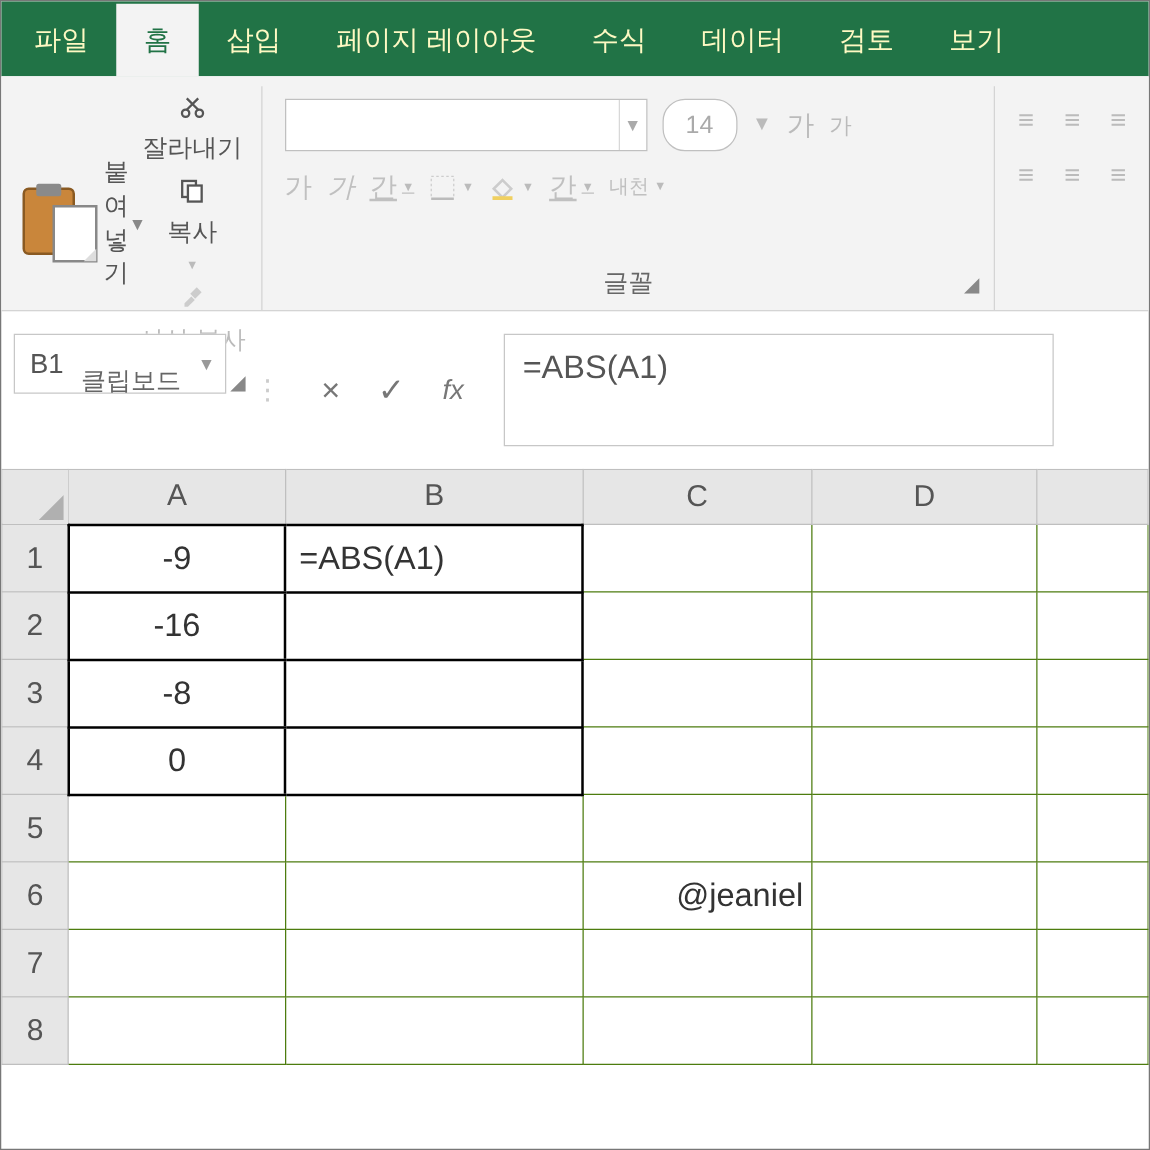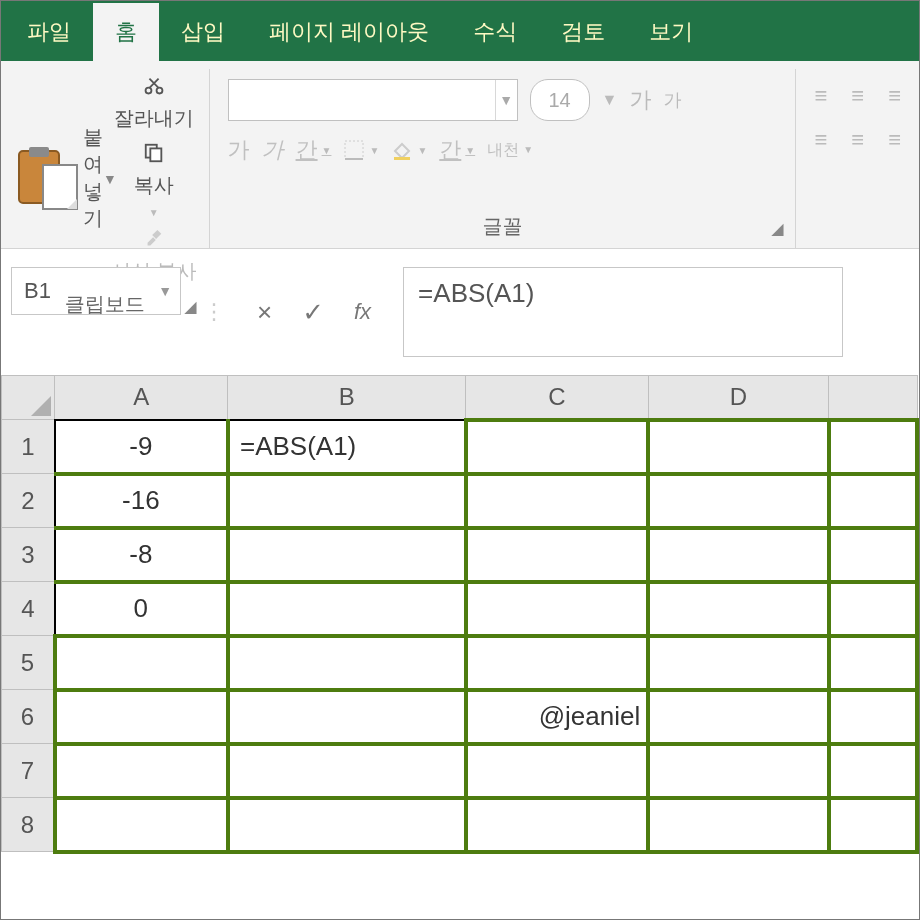--- a/index.html
+++ b/index.html
@@ -45,21 +45,21 @@
   .fbar { display: flex; align-items: stretch; padding: 18px 0 18px 10px; gap: 22px; }
   .namebox { width: 170px; height: 48px; border: 1px solid #c7c7c7; background: #fff; display: flex; align-items: center; padding: 0 8px 0 12px; font-size: 22px; color: #555; justify-content: space-between; }
   .namebox .dd { color: #999; font-size: 14px; }
   .fbtns { display: flex; align-items: center; gap: 30px; color: #777; font-size: 26px; padding: 0 10px; }
   .fxwrap { flex: 1; display:flex; }
   .fxbox { height: 90px; border: 1px solid #c7c7c7; background: #fff; padding: 10px 14px; font-size: 26px; color: #555; width: 440px; }
 
   .sheet-wrap { overflow: hidden; }
   .sheet { border-collapse: collapse; table-layout: fixed; }
   .sheet th { background: #e6e6e6; border: 1px solid #bfbfbf; font-weight: normal; color: #555; font-size: 24px; }
-  .sheet td { border: 4px solid #4d7c0f; height: 54px; font-size: 26px; text-align: center; color: #333; padding: 0 6px; background:#fff; }
+  .sheet td { border: 1px solid #4d7c0f; height: 54px; font-size: 26px; text-align: center; color: #333; padding: 0 6px; background:#fff; }
   .colh { height: 44px; }
   .rowh { width: 54px; background: #e6e6e6; text-align: center; }
   .corner { width: 54px; height: 44px; background: #e6e6e6; position: relative; }
   .corner svg { position: absolute; right: 3px; bottom: 3px; }
   .boldtop { border-top: 2px solid #000 !important; }
   .boldbot { border-bottom: 2px solid #000 !important; }
   .boldleft { border-left: 2px solid #000 !important; }
   .boldright { border-right: 2px solid #000 !important; }
   .watermark { color: #bfbfbf; font-style: normal; }
 
@@ -68,20 +68,21 @@
 </style>
 </head>
 <body>
 
 <div class="tabstrip">
   <div class="tab first">파일</div>
   <div class="tab active">홈</div>
   <div class="tab">삽입</div>
   <div class="tab">페이지 레이아웃</div>
   <div class="tab">수식</div>
+  <div class="tab">데이터</div>
   <div class="tab">검토</div>
   <div class="tab">보기</div>
 </div>
 
 <div class="ribbon">
   <div class="group">
     <div class="group-content">
       <div class="paste-col">
         <div class="paste-icon-wrap">
           <svg viewBox="0 0 70 70" width="70" height="70">

